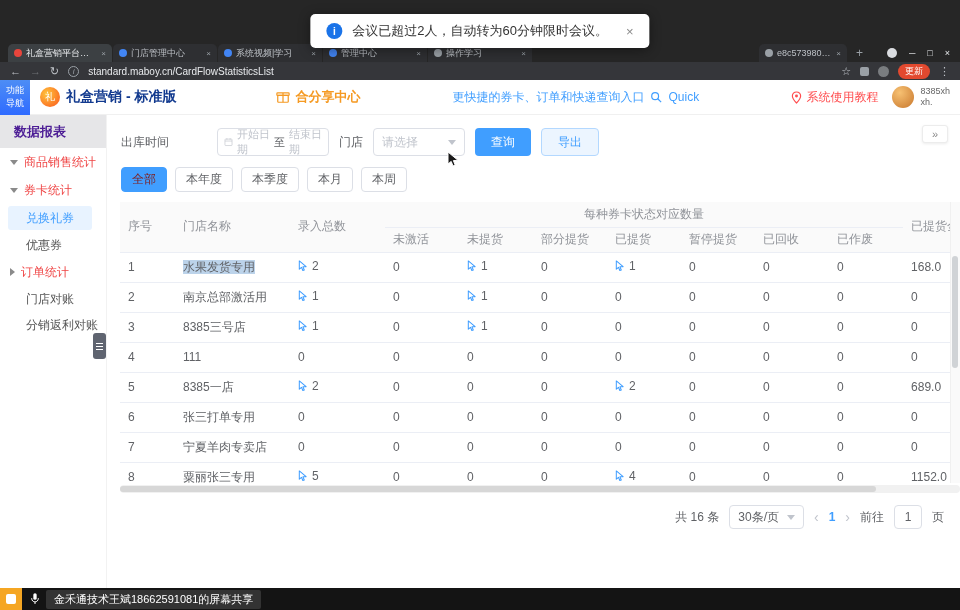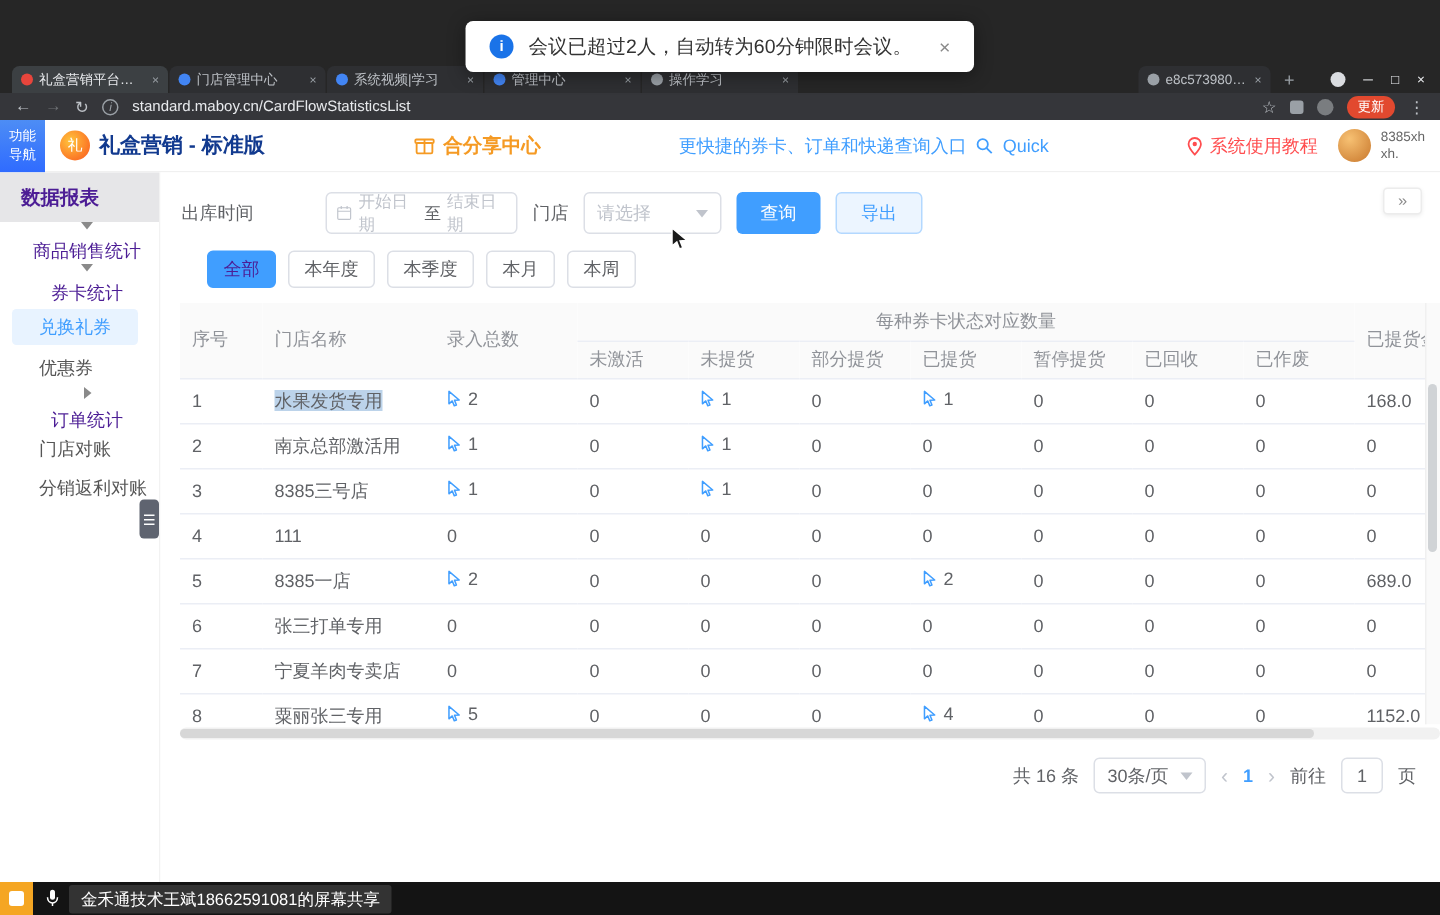--- a/index.html
+++ b/index.html
@@ -49,21 +49,21 @@
   .share-center { display:flex; align-items:center; gap:5px; margin-left:100px; color:#f59a23; font-weight:bold; font-size:13px; }
   .quick-area { display:flex; align-items:center; gap:6px; margin-left:92px; color:#409eff; font-size:12px; }
   .tutorial { display:flex; align-items:center; gap:4px; color:#ff4d4f; font-size:12px; margin-left:auto; }
   .avatar { width:22px; height:22px; border-radius:50%; background:radial-gradient(circle at 35% 30%,#f7c173,#c8772c); margin:0 6px 0 14px; flex:none; }
   .user-name { font-size:9px; color:#666; line-height:1.25; margin-right:10px; }
 
   
   .app-body { display:flex; height:473px; position:relative; background:#fff; }
   .sidebar { width:107px; flex:none; border-right:1px solid #f2f2f2; }
   .side-title { height:33px; line-height:33px; background:#e6e6e8; font-size:13px; font-weight:bold; padding-left:14px; color:#4c1d95; }
-  .side-group { height:28px; display:flex; align-items:center; gap:6px; padding-left:10px; font-size:12px; color:#4c1d95;flex-direction:column; }
+  .side-group { height:28px; display:flex; align-items:center; gap:6px; padding-left:10px; font-size:12px; color:#ef4444; }
   .caret { width:0; height:0; flex:none; }
   .caret.down { border-left:4px solid transparent; border-right:4px solid transparent; border-top:5px solid #8a8a8a; }
   .caret.right { border-top:4px solid transparent; border-bottom:4px solid transparent; border-left:5px solid #8a8a8a; }
   .side-sub { height:26px; display:flex; align-items:center; padding-left:26px; font-size:12px; color:#555; }
   .side-sub.active { color:#409eff; background:#e8f3ff; border-radius:3px; margin:2px 14px 2px 8px; padding-left:18px; height:24px; }
   .side-handle { position:absolute; left:93px; top:218px; width:13px; height:26px; background:#5f6470; border-radius:3px;
                  display:flex; flex-direction:column; justify-content:center; gap:2px; align-items:center; z-index:5; }
   .side-handle i { display:block; width:7px; height:1px; background:#fff; }
 
   .main { flex:1; position:relative; overflow:hidden; background:#fff; }
@@ -71,33 +71,33 @@
   .mtab { height:37px; line-height:37px; position:relative; white-space:nowrap; }
   .mtab.active { color:#f5222d; font-weight:bold; }
   .mtab.active::after { content:""; position:absolute; left:0; right:0; bottom:0; height:2px; background:#f5222d; }
   .collapse-btn { position:absolute; top:10px; right:12px; width:26px; height:18px; border:1px solid #ececec; border-radius:3px;
                   color:#8a8a8a; font-size:11px; display:flex; align-items:center; justify-content:center; background:#fff;
                   box-shadow:0 1px 3px rgba(0,0,0,.08); }
   .mouse-cursor { position:absolute; left:340px; top:36px; z-index:50; }
 
   .filter-row { display:flex; align-items:center; gap:10px; padding:13px 0 9px 14px; font-size:12px; color:#606266; }
   .flabel1 { width:86px; flex:none; }
-  .date-range { width:128px; height:28px; border:1px solid #dcdfe6; border-radius:4px; display:flex; align-items:center;
+  .date-range { width:112px; height:28px; border:1px solid #dcdfe6; border-radius:4px; display:flex; align-items:center;
                 gap:4px; padding:0 6px; color:#c0c4cc; font-size:11px; flex:none; }
   .date-range .to { color:#606266; }
   .select-box { width:92px; height:28px; border:1px solid #dcdfe6; border-radius:4px; display:flex; align-items:center;
                 justify-content:space-between; padding:0 8px; color:#c0c4cc; flex:none; }
   .chev { width:0; height:0; border-left:4px solid transparent; border-right:4px solid transparent; border-top:5px solid #c0c4cc; }
   .btn-primary { height:28px; padding:0 16px; background:#409eff; color:#fff; border:none; border-radius:4px; font-size:12px; }
   .btn-plain { height:28px; padding:0 16px; background:#ecf5ff; color:#409eff; border:1px solid #b3d8ff; border-radius:4px; font-size:12px; }
 
   .quick-filters { display:flex; gap:8px; padding:2px 0 10px 14px; }
   .qf { height:25px; padding:0 10px; border:1px solid #dcdfe6; border-radius:4px; background:#fff; color:#606266; font-size:12px;
         display:flex; align-items:center; }
-  .qf.active { background:#409eff; border-color:#409eff; color:#4c1d95;margin-left:17px; }
+  .qf.active { background:#409eff; border-color:#409eff; color:#7f1d1d; }
 
   .table-wrap { position:relative; margin-left:13px; width:840px; height:281px; overflow:hidden; }
   table { border-collapse:collapse; table-layout:fixed; width:868px; }
   th { background:#fafafa; color:#909399; font-weight:normal; font-size:12px; text-align:left; padding:0 8px; height:25px;
        border-bottom:1px solid #ebeef5; white-space:nowrap; overflow:hidden; }
   th.group { text-align:center; }
   td { font-size:12px; color:#606266; padding:0 8px; height:30px; border-bottom:1px solid #ebeef5; white-space:nowrap; overflow:hidden; }
   .cell-link { display:inline-flex; align-items:center; gap:4px; color:#606266; }
   .hand { display:inline-flex; }
   .txt-selected { background:#bcd3ea; }

